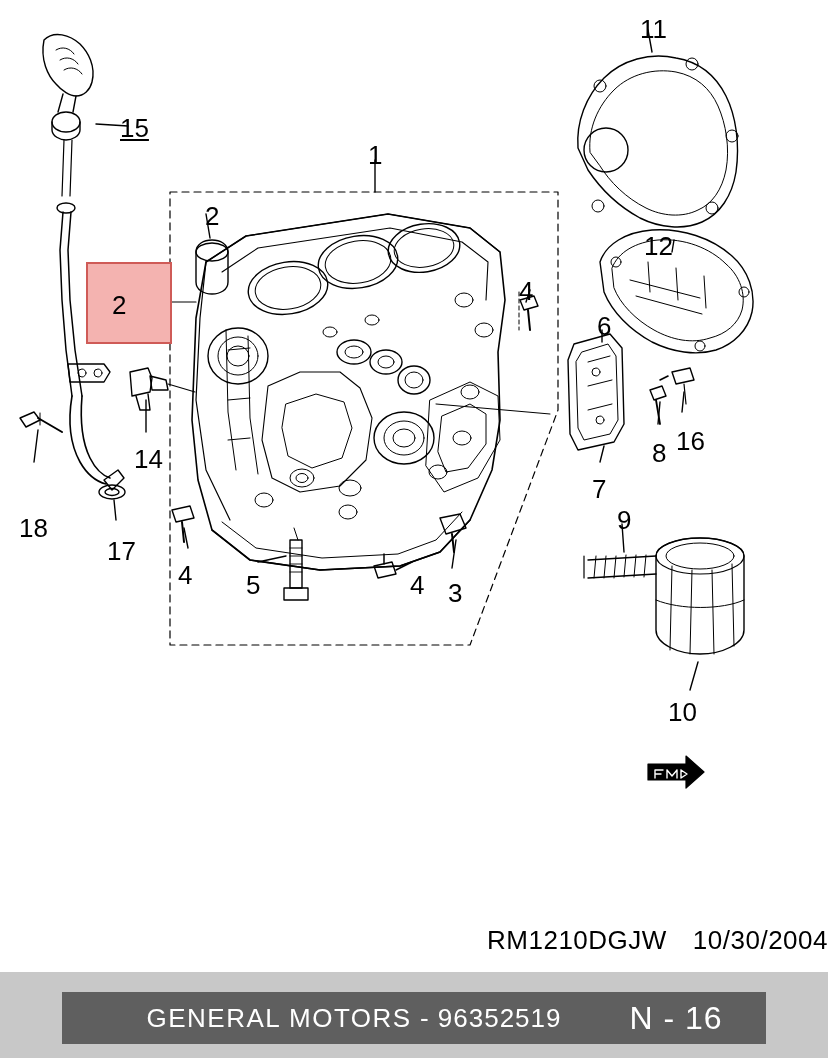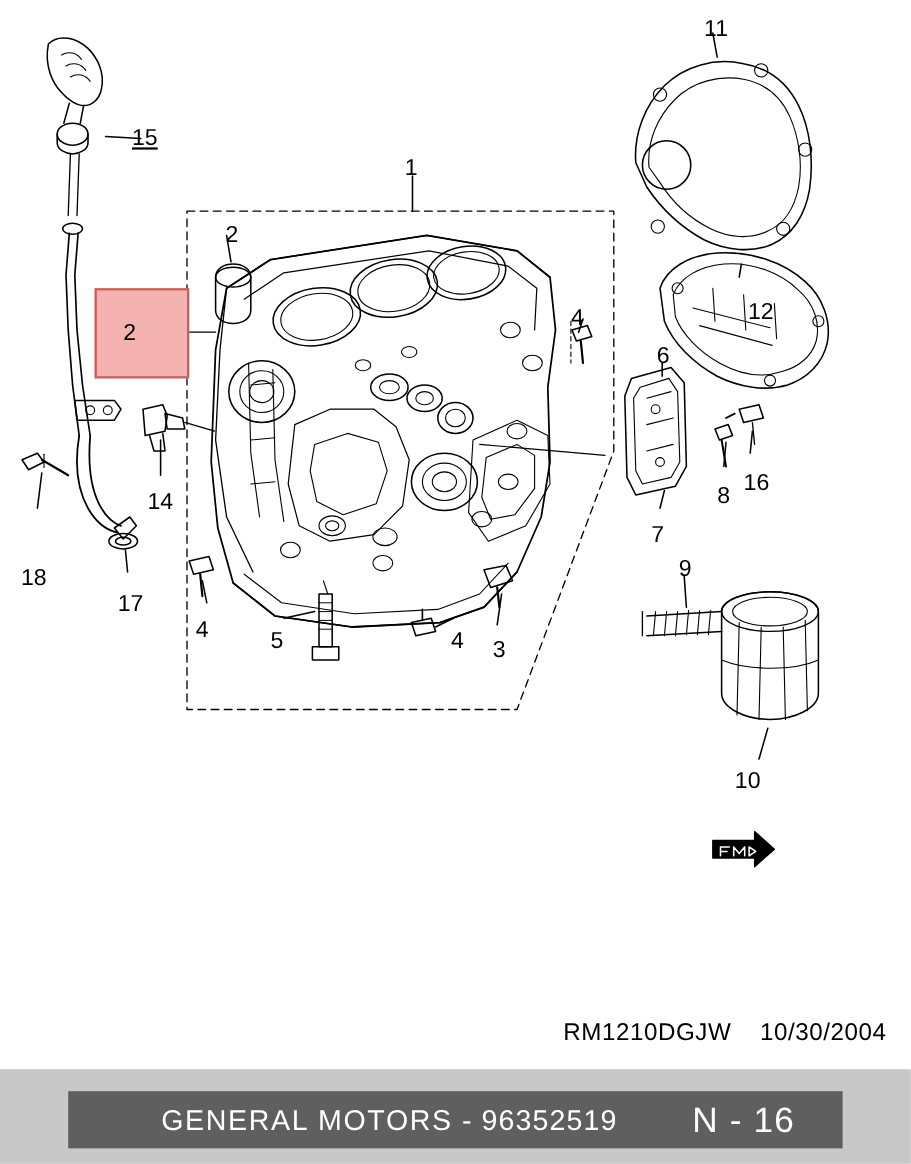--- a/index.html
+++ b/index.html
@@ -35,35 +35,34 @@
   .highlight-box {
     position: absolute;
     background: #f4b3b0;
     border: 2px solid #cf5b57;
     box-sizing: border-box;
   }
   
   .callout {
     position: absolute;
     font-family: "Liberation Sans", sans-serif;
-    font-size: 21px;
+    font-size: 26px;
     color: #000000;
     line-height: 1;
     white-space: nowrap;
   }
   
   .drawing-code {
     position: absolute;
     left: 0;
     top: 925px;
     width: 828px;
     text-align: right;
-    padding-right: 22px;
     box-sizing: border-box;
-    font-size: 22px;
+    font-size: 26px;
     letter-spacing: 0.5px;
     color: #000000;
   }
   .drawing-code .code { margin-right: 26px; }
   
   #footer {
     position: absolute;
     left: 0;
     top: 972px;
     width: 828px;
@@ -317,21 +316,21 @@
       </g>
     </svg>
   </div>
 
   <div class="highlight-box" style="left:86px; top:262px; width:86px; height:82px;"></div>
 
   <div class="callout" style="left:640px; top:16px;">11</div>
   <div class="callout" style="left:120px; top:115px;text-decoration:underline;">15</div>
   <div class="callout" style="left:368px; top:142px;">1</div>
   <div class="callout" style="left:205px; top:203px;">2</div>
-  <div class="callout" style="left:680px; top:233px;margin-top:40px;">12</div>
+  <div class="callout" style="left:644px; top:233px;">12</div>
   <div class="callout" style="left:519px; top:278px;">4</div>
   <div class="callout" style="left:112px; top:292px;">2</div>
   <div class="callout" style="left:597px; top:313px;">6</div>
   <div class="callout" style="left:652px; top:440px;">8</div>
   <div class="callout" style="left:676px; top:428px;">16</div>
   <div class="callout" style="left:134px; top:446px;">14</div>
   <div class="callout" style="left:592px; top:476px;">7</div>
   <div class="callout" style="left:19px;  top:476px;margin-top:39px;">18</div>
   <div class="callout" style="left:617px; top:507px;">9</div>
   <div class="callout" style="left:107px; top:538px;">17</div>

